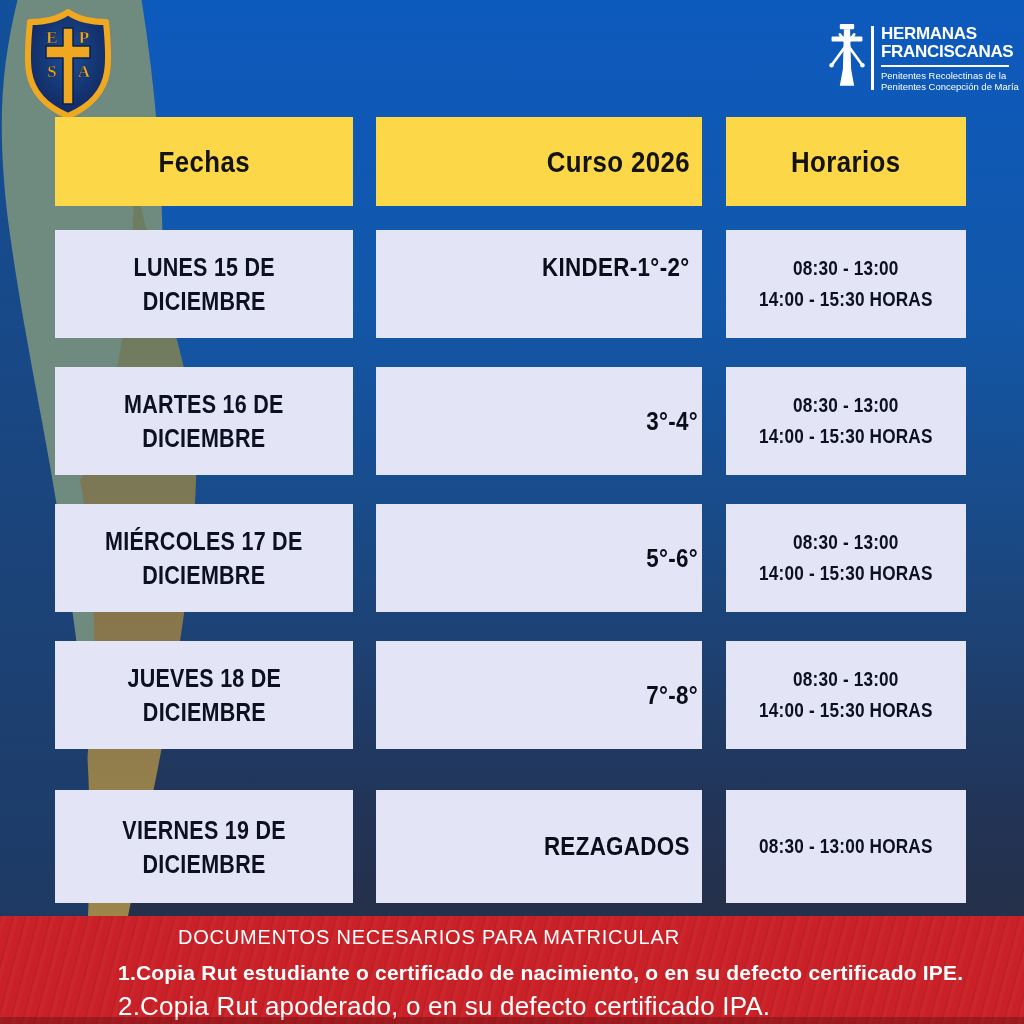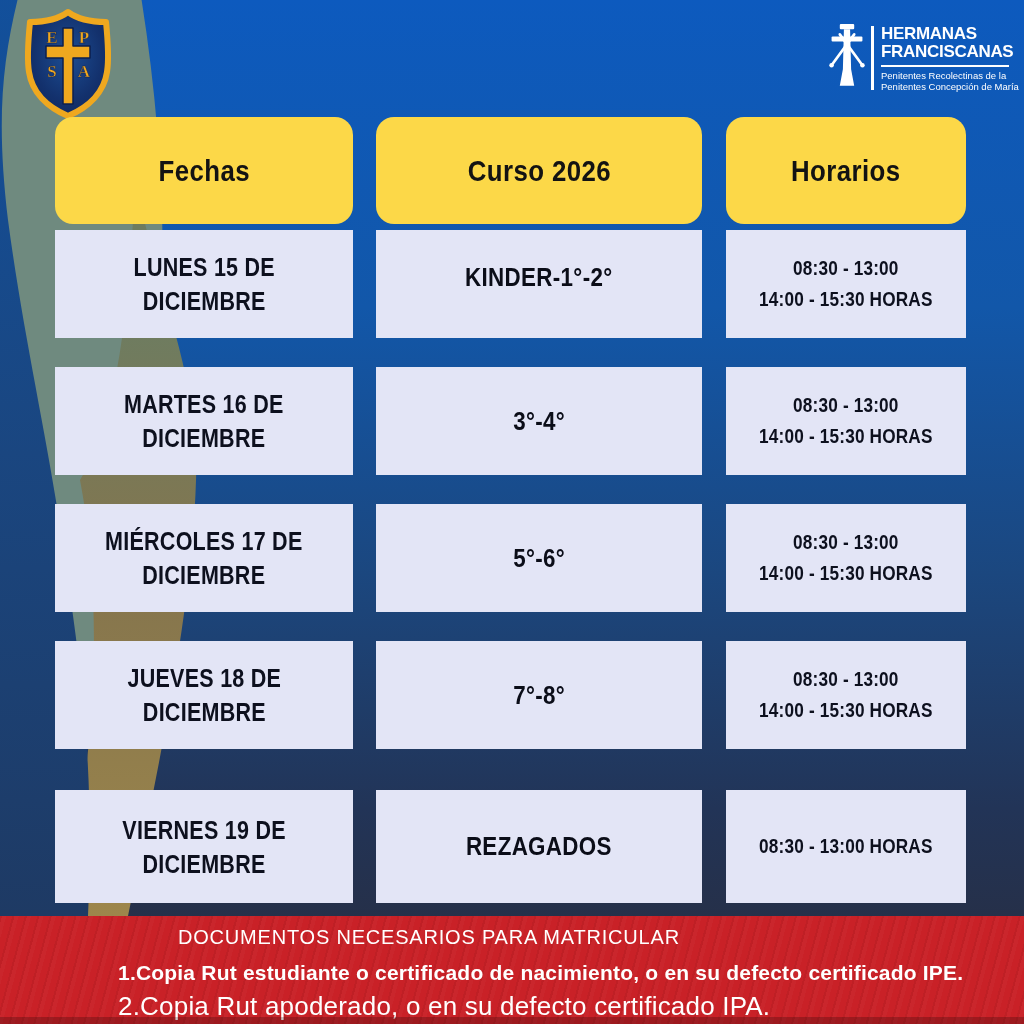--- a/index.html
+++ b/index.html
@@ -25,26 +25,26 @@
   .cong-text{width:134px;}
   .cong-name{font-size:17px;font-weight:bold;letter-spacing:-0.3px;line-height:18px;white-space:nowrap;}
   .cong-hline{height:2px;background:#fff;margin:4px 0 3px 0;width:128px;}
   .cong-tag{font-size:9.5px;line-height:11px;white-space:nowrap;}
 
   
   .cell{
     position:absolute;display:flex;align-items:center;justify-content:center;
     text-align:center;background:#e3e5f6;height:108px;
   }
-  .hdr{top:117px;height:107px;background:#fcd848;border-radius:18px;}
+  .hdr{top:117px;height:89px;background:#fcd848;}
   .col1{left:55px;width:298px;}
-  .col2{left:376px;width:326px;}
+  .col2{left:376px;width:326px;justify-content:flex-end;}
   .col3{left:726px;width:240px;}
   .r0{top:230px;} .r1{top:367px;} .r2{top:504px;} .r3{top:641px;} .r4{top:790px;height:113px;}
-  .r0.course-cell{align-items:flex-start;padding-top:32px;}
+  .r0.course-cell{align-items:flex-start;padding-top:22px;}
   .squeeze{transform:scaleX(0.86);transform-origin:50% 50%;}
   .hdr-label{font-size:30px;font-weight:bold;color:#131313;letter-spacing:0.5px;white-space:nowrap;}
   .date-text{font-size:25px;font-weight:bold;color:#0d101e;line-height:34px;letter-spacing:0.3px;white-space:nowrap;}
   .date-text span{display:block;}
   .course-text{font-size:26px;font-weight:bold;color:#0b0d18;letter-spacing:0.4px;white-space:nowrap;}
   .time-text{font-size:20px;font-weight:bold;color:#0d101e;line-height:31px;letter-spacing:0.2px;white-space:nowrap;}
   .time-text span{display:block;}
   .time-text span:empty{display:none;}
 
   

